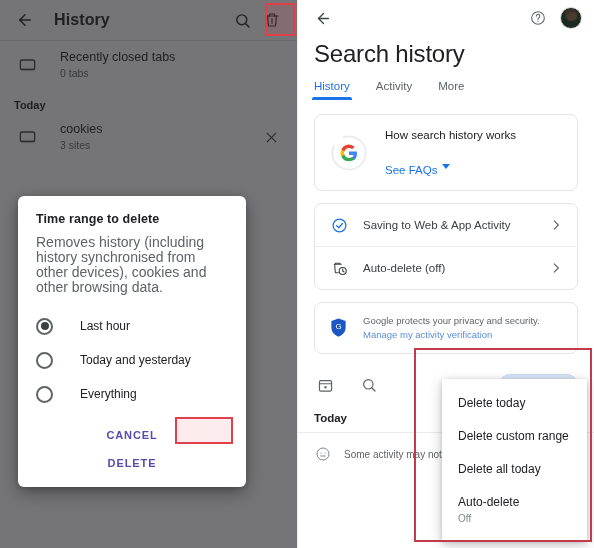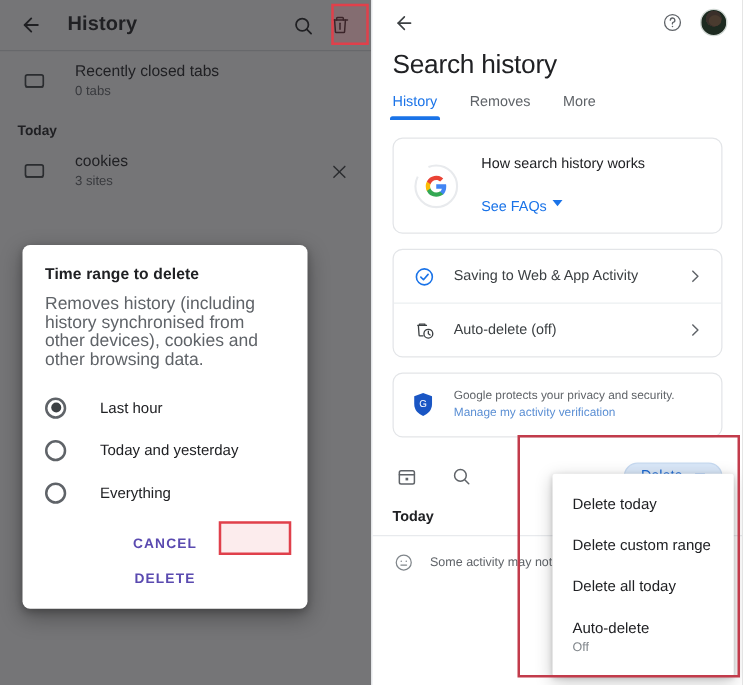--- a/index.html
+++ b/index.html
@@ -166,21 +166,21 @@
     background: radial-gradient(circle at 50% 35%, #3a2f2a 0 38%, #1d2a20 39% 100%);
     border: 1px solid #cfd6d2;
     position: relative; overflow: hidden;
   }
   .avatar::after {
     content:""; position:absolute; left:6px; top:4px;
     width:10px; height:9px; border-radius:50%;
     background:#4a3b2f;
   }
   .rp-title {
-    font-size: 21px; color: #202124; font-weight: 400;
+    font-size: 24px; color: #202124; font-weight: 400;
     padding: 4px 16px 0 16px; letter-spacing: -.2px;
   }
   .rp-tabs {
     display: flex; gap: 26px;
     padding: 12px 16px 0 16px;
   }
   .rp-tab {
     font-size: 11.5px; color: #5f6368;
     padding-bottom: 8px; position: relative;
   }
@@ -417,21 +417,21 @@
             <circle cx="12" cy="16.7" r=".9" fill="currentColor" stroke="none"></circle>
           </svg>
       </div>
       <div class="avatar"></div>
     </div>
 
     <div class="rp-title">Search history</div>
 
     <div class="rp-tabs">
       <div class="rp-tab active">History</div>
-      <div class="rp-tab">Removes</div>
+      <div class="rp-tab">Activity</div>
       <div class="rp-tab">More</div>
     </div>
 
     <div class="card faq">
       <div class="glogo">
         <svg width="40" height="40" viewBox="0 0 48 48">
           <circle cx="24" cy="24" r="20" fill="none" stroke="#e8eaed" stroke-width="2" stroke-dasharray="72 14"></circle>
           <path fill="#4285F4" d="M33.6 24.3c0-.8-.07-1.5-.2-2.2H24v4.3h5.4a4.7 4.7 0 0 1-2 3v2.6h3.3c1.9-1.8 2.9-4.5 2.9-7.7z"></path>
           <path fill="#34A853" d="M24 34c2.7 0 5-.9 6.7-2.4l-3.3-2.6c-.9.6-2.1 1-3.4 1-2.6 0-4.8-1.8-5.6-4.1h-3.4v2.6A10 10 0 0 0 24 34z"></path>
           <path fill="#FBBC05" d="M18.4 25.9a6 6 0 0 1 0-3.8v-2.6H15a10 10 0 0 0 0 9l3.4-2.6z"></path>

